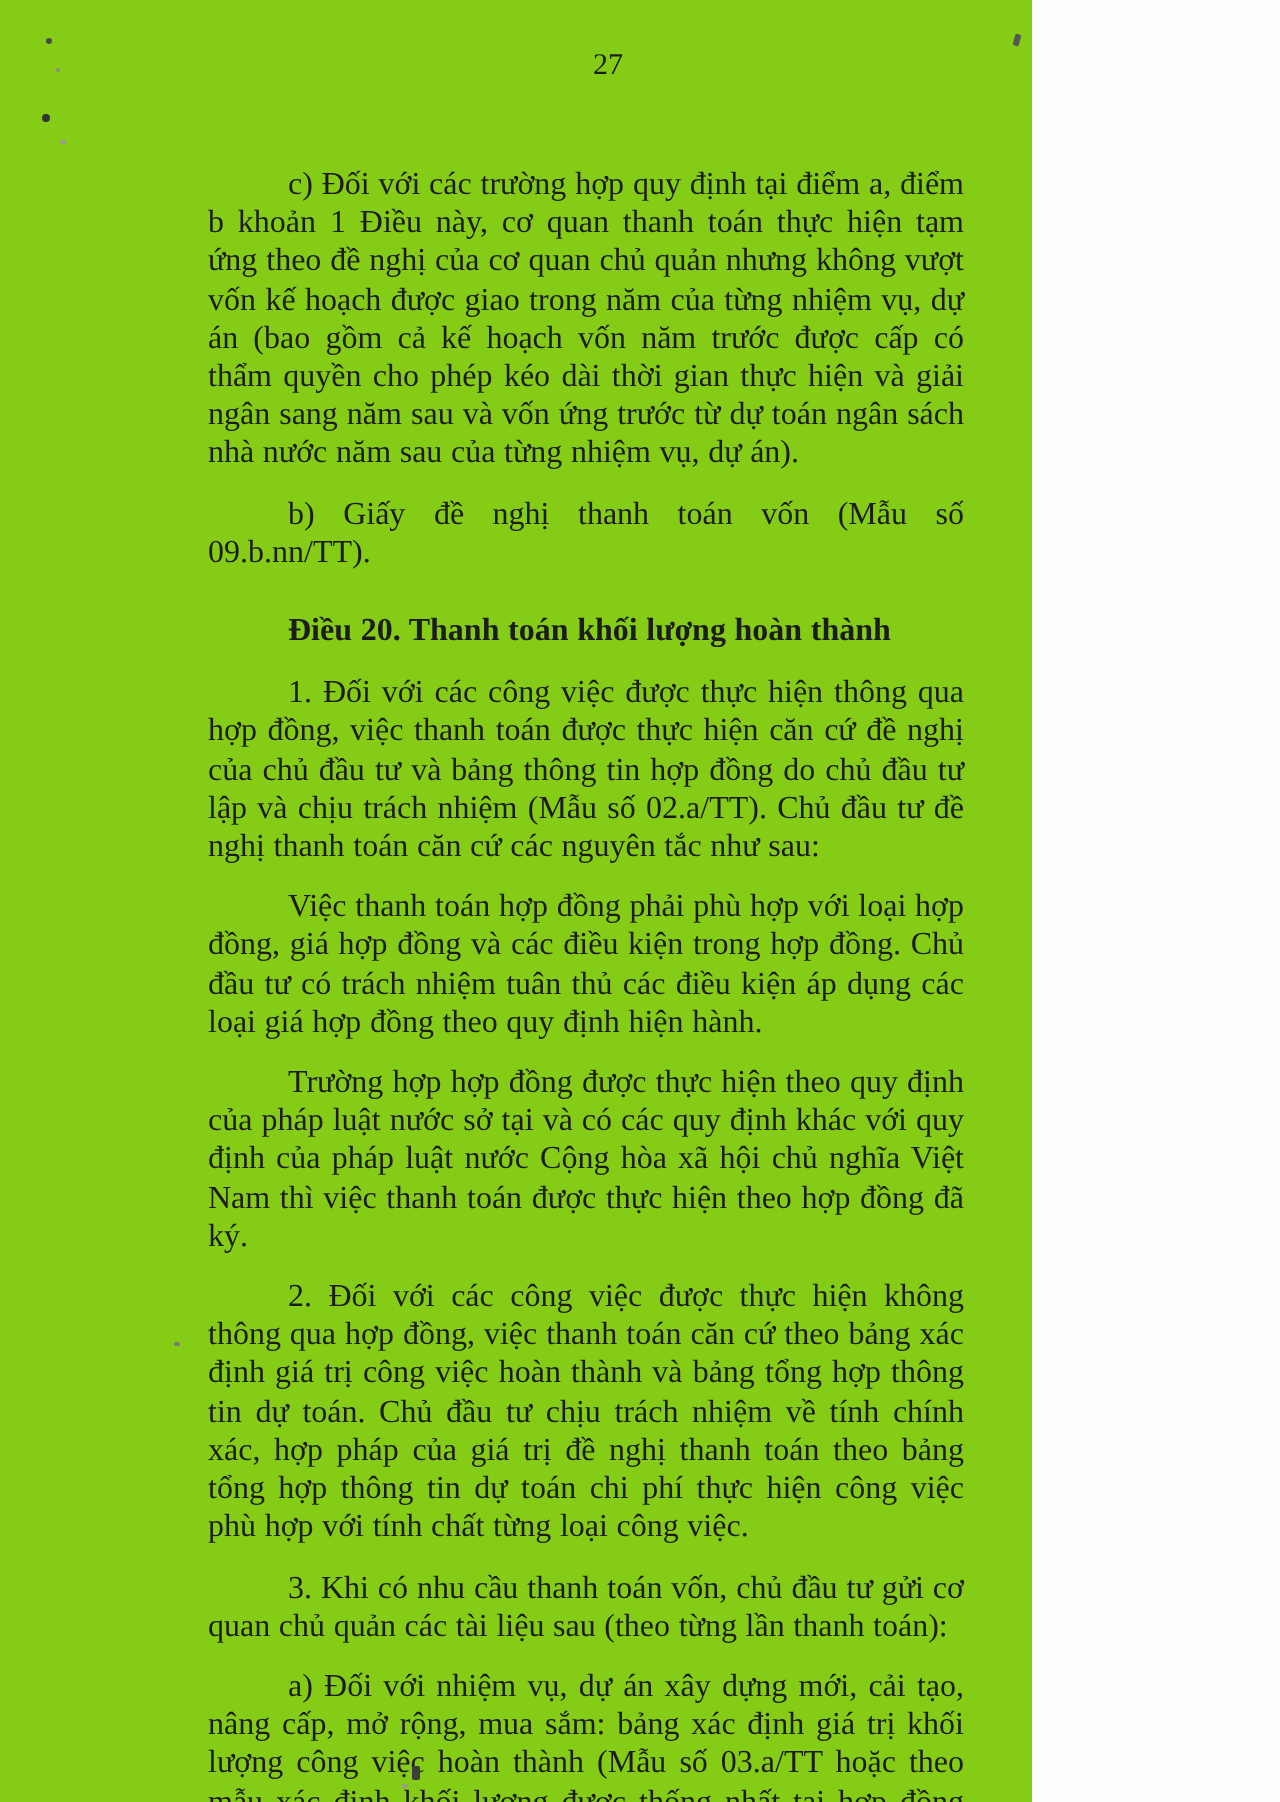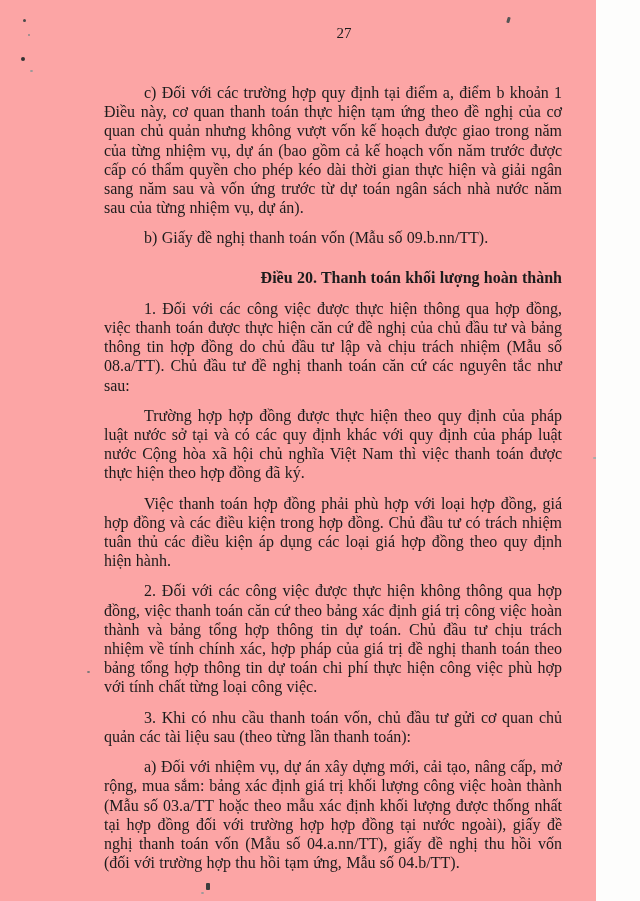--- a/index.html
+++ b/index.html
@@ -3,23 +3,23 @@
 <meta charset="utf-8">
 <style>
   * { margin: 0; padding: 0; box-sizing: border-box; }
   html, body { width: 640px; height: 901px; }
   body {
     background: #fdfdfc;
     font-family: "Liberation Serif", "DejaVu Serif", serif;
   }
   .page {
     position: relative;
-    width: 596px;
+    width: 516px;
     height: 901px;
-    background: #fca5a5;
+    background: #84cc16;
     color: #1c1c1c;
     overflow: hidden;
   }
   .page-number-row {
     padding-top: 24px;
     text-align: center;
     font-size: 15px;
     line-height: 19px;
     transform: translateX(46px);
   }
@@ -31,21 +31,21 @@
     line-height: 19.2px;
   }
   .para {
     text-align: justify;
     text-indent: 40px;
     margin-bottom: 11px;
     word-spacing: 0.02em;
   }
   .heading {
     font-weight: bold;
-    text-align: right;
+    text-align: left;
     margin-top: 20px;
     margin-bottom: 12px;
   }
   .speck {
     position: absolute;
     border-radius: 50%;
   }
   .s1 { left: 23px;  top: 19px;  width: 3px; height: 3px; background: #4a4a4a; }
   .s2 { left: 28px;  top: 34px;  width: 2px; height: 2px; background: #8a8a8a; }
   .s3 { left: 21px;  top: 57px;  width: 4px; height: 4px; background: #333; }
@@ -62,23 +62,23 @@
 <div class="page">
 
   <div class="page-number-row">
     <span>27</span>
   </div>
 
   <div class="doc-body">
     <p class="para">c) Đối với các trường hợp quy định tại điểm a, điểm b khoản 1 Điều này, cơ quan thanh toán thực hiện tạm ứng theo đề nghị của cơ quan chủ quản nhưng không vượt vốn kế hoạch được giao trong năm của từng nhiệm vụ, dự án (bao gồm cả kế hoạch vốn năm trước được cấp có thẩm quyền cho phép kéo dài thời gian thực hiện và giải ngân sang năm sau và vốn ứng trước từ dự toán ngân sách nhà nước năm sau của từng nhiệm vụ, dự án).</p>
     <p class="para">b) Giấy đề nghị thanh toán vốn (Mẫu số 09.b.nn/TT).</p>
     <p class="para heading">Điều 20. Thanh toán khối lượng hoàn thành</p>
-    <p class="para">1. Đối với các công việc được thực hiện thông qua hợp đồng, việc thanh toán được thực hiện căn cứ đề nghị của chủ đầu tư và bảng thông tin hợp đồng do chủ đầu tư lập và chịu trách nhiệm (Mẫu số 08.a/TT). Chủ đầu tư đề nghị thanh toán căn cứ các nguyên tắc như sau:</p>
+    <p class="para">1. Đối với các công việc được thực hiện thông qua hợp đồng, việc thanh toán được thực hiện căn cứ đề nghị của chủ đầu tư và bảng thông tin hợp đồng do chủ đầu tư lập và chịu trách nhiệm (Mẫu số 02.a/TT). Chủ đầu tư đề nghị thanh toán căn cứ các nguyên tắc như sau:</p>
+    <p class="para">Việc thanh toán hợp đồng phải phù hợp với loại hợp đồng, giá hợp đồng và các điều kiện trong hợp đồng. Chủ đầu tư có trách nhiệm tuân thủ các điều kiện áp dụng các loại giá hợp đồng theo quy định hiện hành.</p>
     <p class="para">Trường hợp hợp đồng được thực hiện theo quy định của pháp luật nước sở tại và có các quy định khác với quy định của pháp luật nước Cộng hòa xã hội chủ nghĩa Việt Nam thì việc thanh toán được thực hiện theo hợp đồng đã ký.</p>
-    <p class="para">Việc thanh toán hợp đồng phải phù hợp với loại hợp đồng, giá hợp đồng và các điều kiện trong hợp đồng. Chủ đầu tư có trách nhiệm tuân thủ các điều kiện áp dụng các loại giá hợp đồng theo quy định hiện hành.</p>
     <p class="para">2. Đối với các công việc được thực hiện không thông qua hợp đồng, việc thanh toán căn cứ theo bảng xác định giá trị công việc hoàn thành và bảng tổng hợp thông tin dự toán. Chủ đầu tư chịu trách nhiệm về tính chính xác, hợp pháp của giá trị đề nghị thanh toán theo bảng tổng hợp thông tin dự toán chi phí thực hiện công việc phù hợp với tính chất từng loại công việc.</p>
     <p class="para">3. Khi có nhu cầu thanh toán vốn, chủ đầu tư gửi cơ quan chủ quản các tài liệu sau (theo từng lần thanh toán):</p>
     <p class="para">a) Đối với nhiệm vụ, dự án xây dựng mới, cải tạo, nâng cấp, mở rộng, mua sắm: bảng xác định giá trị khối lượng công việc hoàn thành (Mẫu số 03.a/TT hoặc theo mẫu xác định khối lượng được thống nhất tại hợp đồng đối với trường hợp hợp đồng tại nước ngoài), giấy đề nghị thanh toán vốn (Mẫu số 04.a.nn/TT), giấy đề nghị thu hồi vốn (đối với trường hợp thu hồi tạm ứng, Mẫu số 04.b/TT).</p>
   </div>
 
   <div class="speck s1"></div>
   <div class="speck s2"></div>
   <div class="speck s3"></div>
   <div class="speck s4"></div>
   <div class="speck s5"></div>

